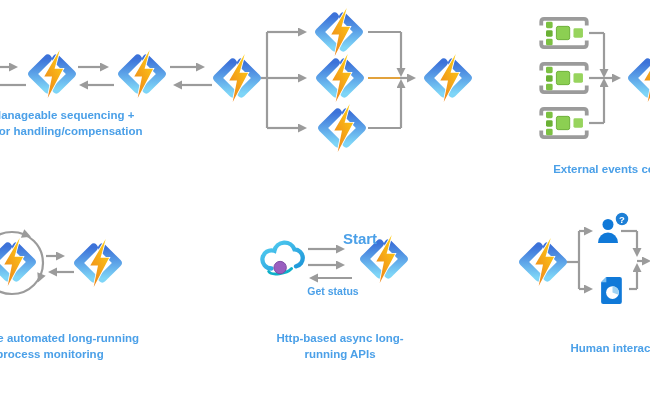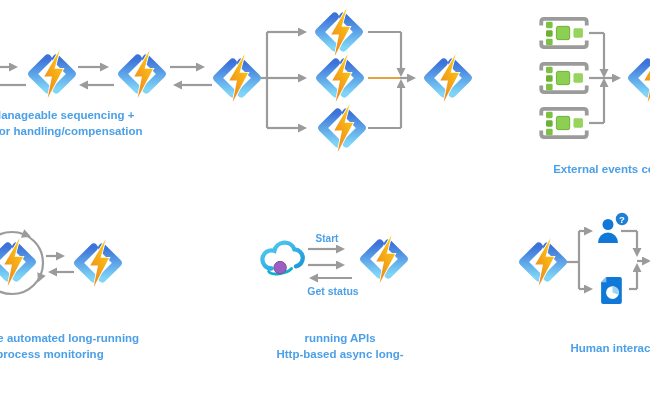--- a/index.html
+++ b/index.html
@@ -2,21 +2,21 @@
 <html><head>
 <meta charset="utf-8">
 <style>
   html,body{margin:0;padding:0;background:#fff;}
   #canvas{position:relative;width:650px;height:400px;overflow:hidden;background:#fff;
           font-family:"Liberation Sans",sans-serif;}
   #connectors{position:absolute;left:0;top:0;}
   .icon{position:absolute;line-height:0;}
   .lbl{position:absolute;transform:translateX(-50%);text-align:center;white-space:nowrap;
        color:#4BA0E8;font-weight:bold;font-size:11.5px;line-height:16px;}
-  .lbl-small{font-size:10px;}
+  .lbl-small{font-size:15px;margin-left:33px;}
   .lbl-med{font-size:10.5px;text-align:center;}
 </style>
 </head>
 <body>
 
 <div id="canvas">
 
   <svg width="0" height="0" style="position:absolute">
     <defs>
       <linearGradient id="bracketGrad" x1="0" y1="0" x2="0" y2="1">
@@ -190,21 +190,21 @@
   <div class="lbl" style="left:63px;top:107px">
     <div>Manageable sequencing +</div>
     <div>error handling/compensation</div>
   </div>
   <div class="lbl" style="left:627px;top:161px">External events correlation</div>
   <div class="lbl" style="left:50px;top:330px">
     <div>Flexible automated long-running</div>
     <div>process monitoring</div>
   </div>
   <div class="lbl" style="left:340px;top:330px">
+    <div>Http-based async long-</div>
     <div>running APIs</div>
-    <div>Http-based async long-</div>
   </div>
   <div class="lbl" style="left:621px;top:340px">Human interaction</div>
 
   <div class="lbl lbl-small" style="left:327px;top:231px">Start</div>
   <div class="lbl lbl-med" style="left:333px;top:283px">Get status</div>
 
 </div>
 
 </body></html>

